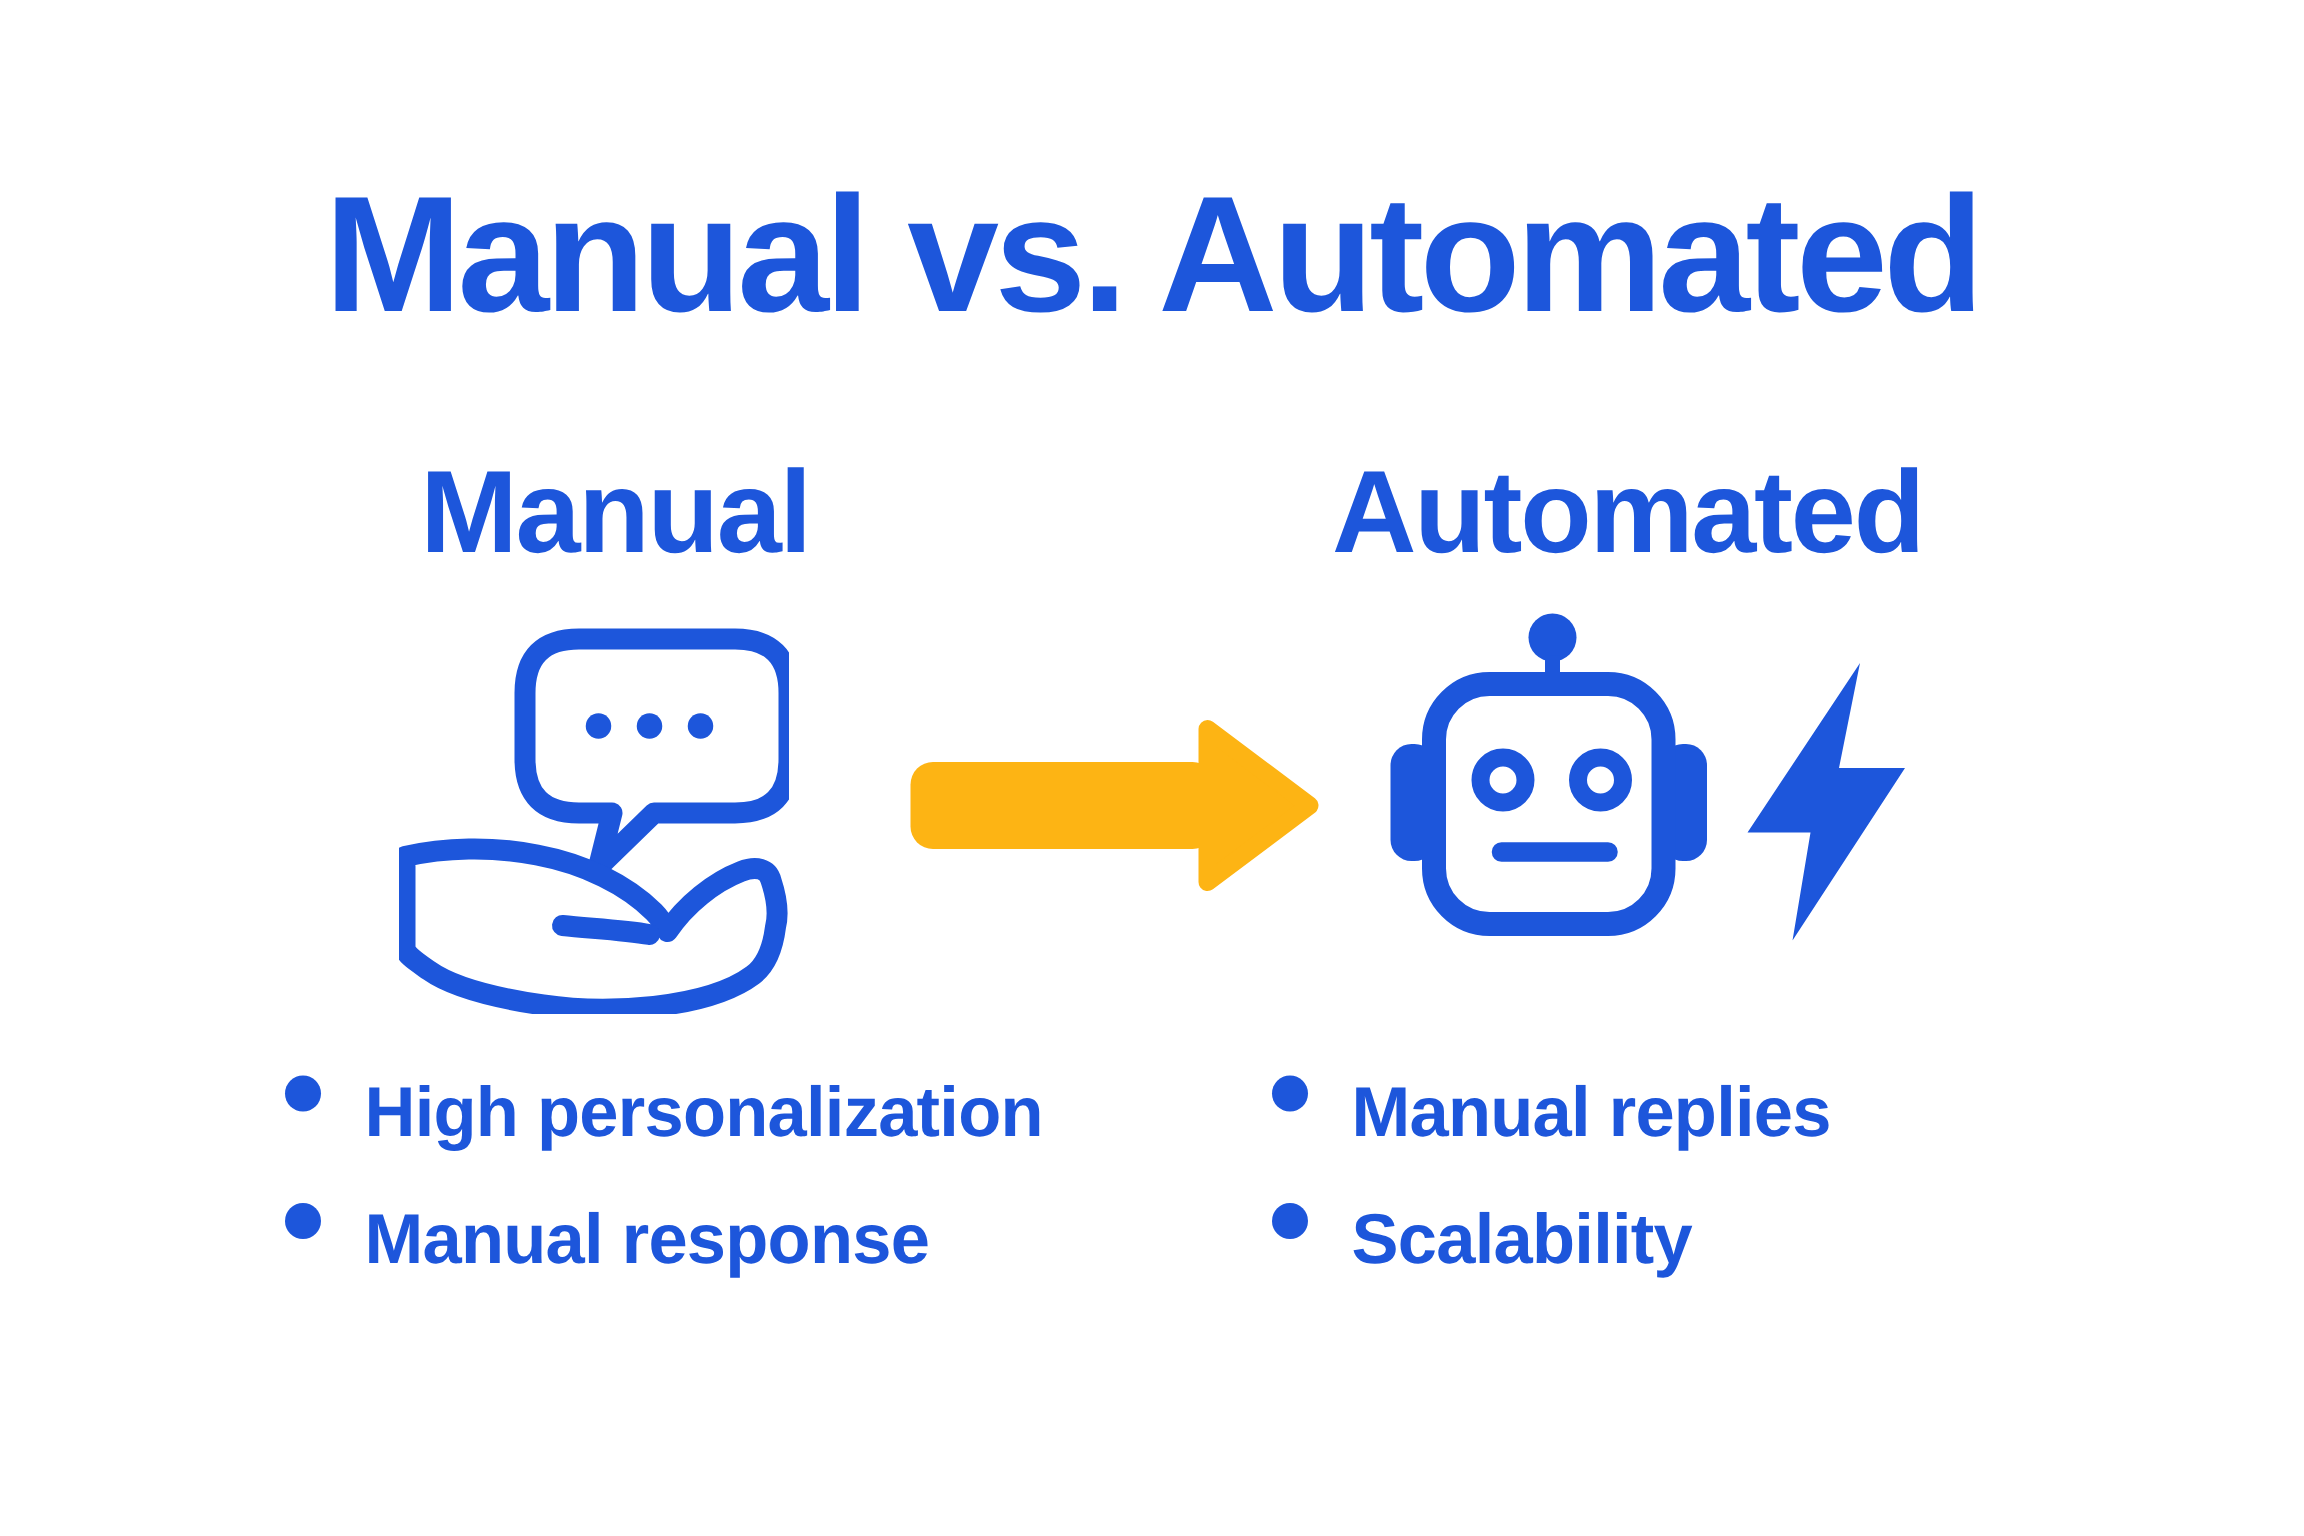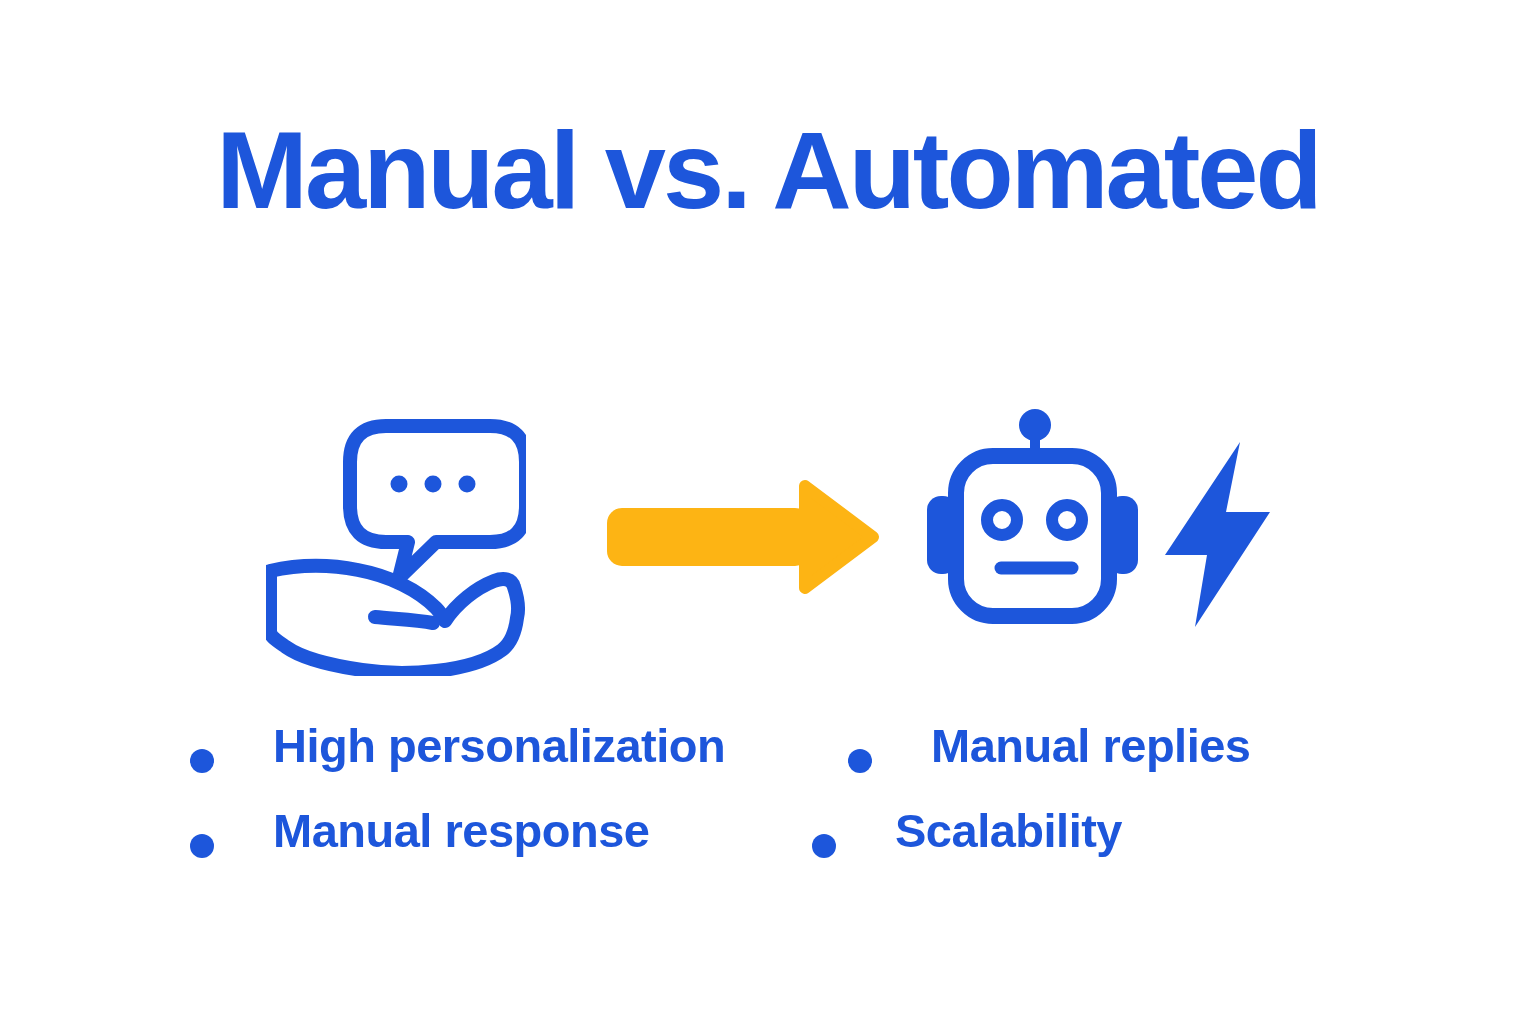--- a/index.html
+++ b/index.html
@@ -29,44 +29,46 @@
     color:var(--blue);text-align:center;white-space:nowrap;line-height:1.0;
   }
   .col-heading.manual{left:260px;width:300px;}
   .col-heading.automated{left:885px;width:400px;}
   .icon-abs{position:absolute;color:var(--blue);}
   .icon-manual{left:266px;top:418px;}
   .icon-robot{left:920px;top:403px;}
   .icon-bolt{left:1162px;top:442px;}
   .icon-arrow{left:605px;top:478px;color:var(--orange);}
   .bullet-row{
-    position:absolute;display:flex;align-items:flex-end;height:56px;gap:30px;
+    position:absolute;display:flex;align-items:flex-start;height:56px;
   }
   .bullet-row .dot{
     width:24px;height:24px;border-radius:50%;
     background:var(--blue);flex:0 0 auto;margin-right:29px;
   }
   .bullet-text{
     color:var(--blue);font-size:47px;font-weight:700;
     letter-spacing:-0.5px;white-space:nowrap;line-height:1;
     padding-bottom:4px;
   }
   .row-m1{left:190px;top:717px;}
   .row-m2{left:190px;top:802px;}
   .row-a1{left:848px;top:717px;}
-  .row-a2{left:812px;top:802px;}
+  .row-a2{left:848px;top:802px;}
 </style>
 </head>
 <body>
 
 <div class="canvas">
 
   <h1 class="title">Manual vs. Automated</h1>
 
+  <h2 class="col-heading manual">Manual</h2>
 
+  <h2 class="col-heading automated">Automated</h2>
 
   <svg class="icon-abs icon-manual" width="260" height="258" viewBox="0 0 260 258" fill="none">
     <path d="M120,8 H224 Q260,8 260,44 V88 Q260,124 224,124 H170 L133,160 L142,124 H120 Q84,124 84,88 V44 Q84,8 120,8 Z" stroke="currentColor" stroke-width="14" stroke-linejoin="round" fill="none"></path>
     <circle cx="133" cy="66" r="8.5" fill="currentColor"></circle>
     <circle cx="167" cy="66" r="8.5" fill="currentColor"></circle>
     <circle cx="201" cy="66" r="8.5" fill="currentColor"></circle>
     <path d="M4,153
              C30,147 62,146 92,152
              C124,158 152,172 170,190
              C174,194 177,199 179,203

